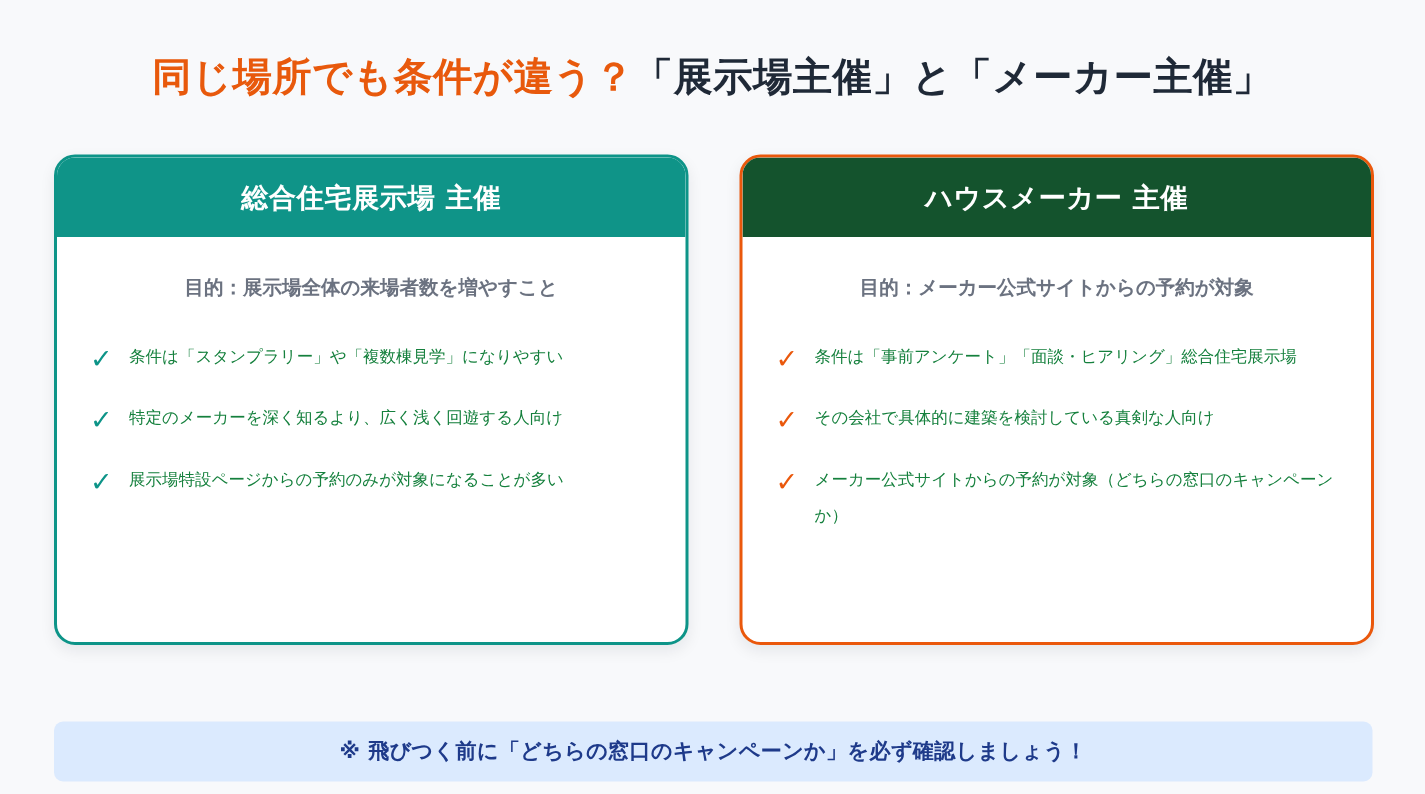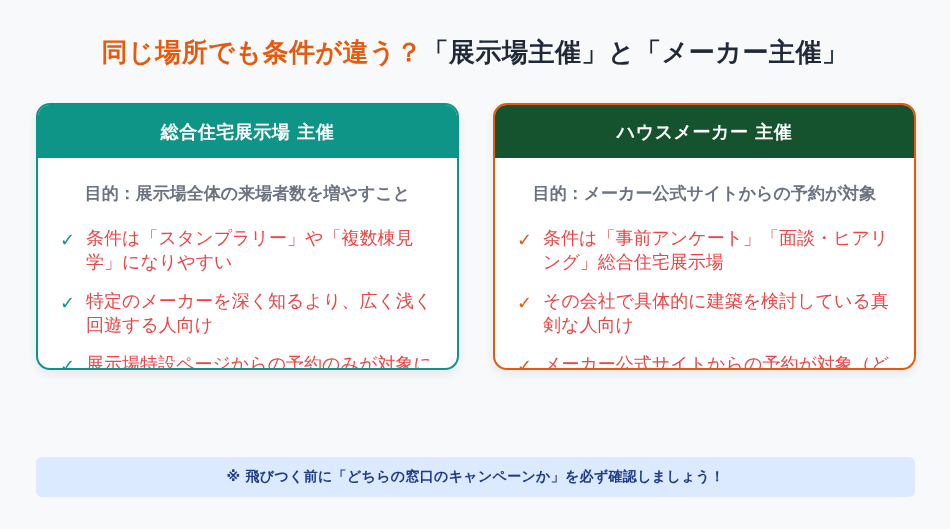--- a/index.html
+++ b/index.html
@@ -17,21 +17,21 @@
       font-size: 26px; font-weight: bold;
       letter-spacing: 0.5px;
       line-height: 40px;
       white-space: nowrap;
     }
     .title .accent { color: #e8590c; }
     .title .dark { color: #1f2937; }
 
     .card {
       position: absolute; top: 103px;
-      width: 423px; height: 267px;
+      width: 423px; height: 327px;
       background: #ffffff;
       border: 2px solid;
       border-radius: 14px;
       overflow: hidden;
       box-shadow: 0 4px 10px rgba(15, 23, 42, 0.08);
     }
     .card.teal { left: 36px; border-color: #0d9488; }
     .card.orange { left: 493px; border-color: #ea580c; }
 
     .card-header {
@@ -40,47 +40,47 @@
       color: #ffffff;
       font-size: 18px; font-weight: bold;
       letter-spacing: 0.5px;
     }
     .teal .card-header { background: #0f9488; }
     .orange .card-header { background: #14532d; }
 
     .purpose {
       margin-top: 26px;
       text-align: center;
-      font-size: 17px; font-weight: bold;
+      font-size: 13px; font-weight: bold;
       color: #6b7280;
       line-height: 18px;
     }
 
     .items { list-style: none; margin-top: 24px; padding: 0 20px 0 22px; }
     .item {
       display: flex; align-items: flex-start;
       margin-bottom: 15px;
     }
     .check {
       flex: 0 0 20px;
       font-size: 18px; font-weight: bold;
       line-height: 24px;
       margin-right: 6px;
       margin-top: 2px;
     }
     .teal .check { color: #0d9488; }
     .orange .check { color: #ea580c; }
     .item-text {
-      font-size: 18px;
-      color: #ef4444;
+      font-size: 11px;
+      color: #15803d;
       line-height: 24px;
     }
 
     .banner {
-      position: absolute; left: 36px; top: 457px;
+      position: absolute; left: 36px; top: 481px;
       width: 879px; height: 40px;
       background: #dbeafe;
       border-radius: 6px;
       display: flex; align-items: center; justify-content: center;
       color: #1e3a8a;
       font-size: 14px; font-weight: bold;
       letter-spacing: 0.3px;
     }
   </style>
 </head>

